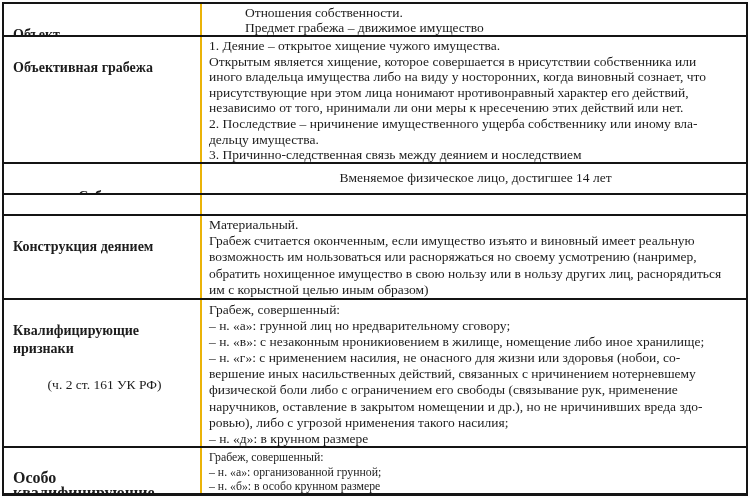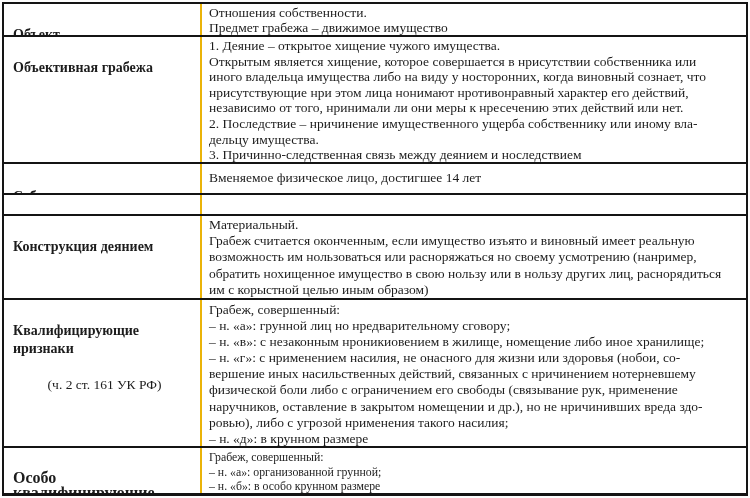--- a/index.html
+++ b/index.html
@@ -43,22 +43,22 @@
   }
 
   
   .r1 { height: 33px; }
   .r2 { height: 127px; }
   .r3 { height: 31px; }
   .r4 { height: 21px; }
   .r5 { height: 84px; }
   .r6 { height: 148px; }
 
-  .r1 .ccell { line-height: 15.4px; }
-  .r3 .hcell, .r3 .ccell { padding-top: 6px; }
+  .r1 .ccell { line-height: 15.4px; margin-left: 36px; }
+  .r3 .hcell, .r3 .ccell { padding-top: 6px; text-align: center; }
   .r4 .hcell, .r4 .ccell { padding-top: 19px; }
   .r5 .ccell { line-height: 16.2px; border-radius: 19px; }
   .r6 .ccell { line-height: 16.1px; padding-top: 2px; }
 
   
   .r7 .hcell { font-size: 16px; line-height: 15px; padding-top: 7px; }
   .r7 .htitle { word-spacing: 22px; }
   .r7 .ccell { font-size: 11.8px; line-height: 14.6px; padding-top: 2px; }
 </style>
 </head>

